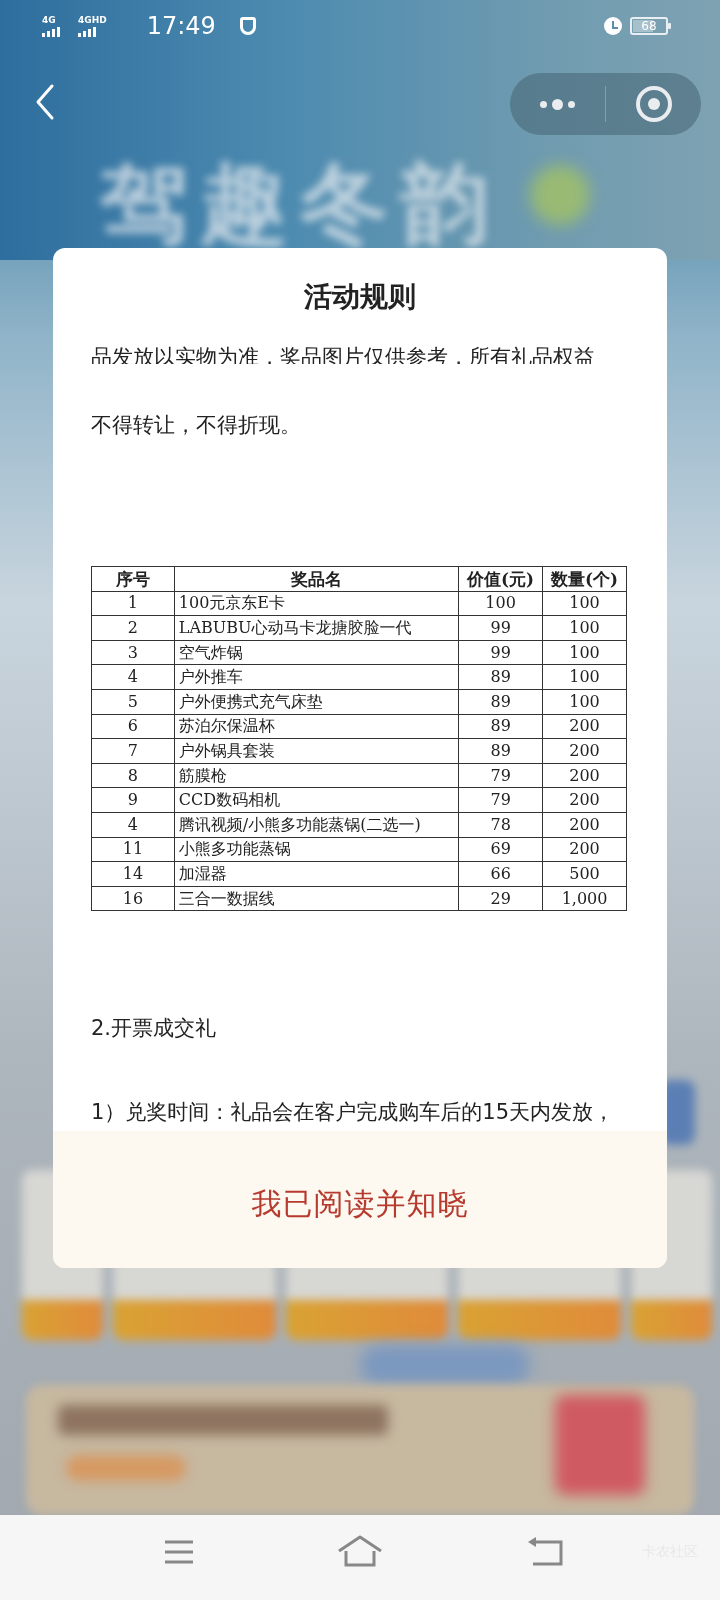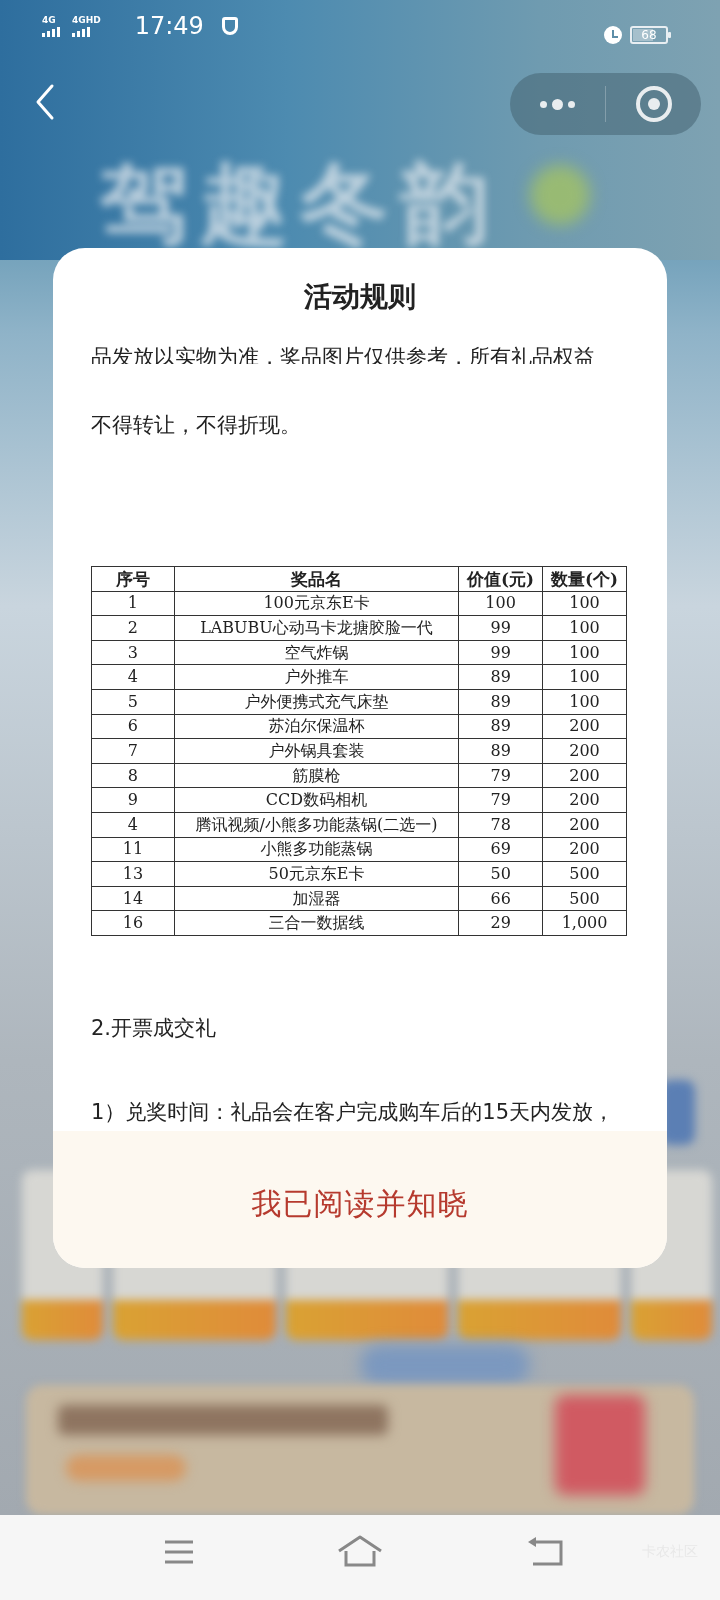--- a/index.html
+++ b/index.html
@@ -57,27 +57,27 @@
     position: absolute; left: 555px; top: 1395px; width: 90px; height: 100px; background: #d05a62;
     filter: blur(7px); border-radius: 10px;
   }
   .bg-right-blue {
     position: absolute; left: 660px; top: 1080px; width: 35px; height: 65px; background: #5b7fb4;
     filter: blur(5px); border-radius: 10px;
   }
 
   
   .status-bar { position: absolute; left: 0; top: 0; width: 720px; height: 56px; color: #fff; }
-  .sb-left { position: absolute; left: 42px; top: 12px; display: flex; align-items: center; gap: 12px; }
+  .sb-left { position: absolute; left: 42px; top: 12px; display: flex; align-items: center; gap: 18px; }
   .sig { display: flex; flex-direction: column; align-items: flex-start; font-size: 9px; font-weight: bold; line-height: 9px; }
   .bars { display: flex; align-items: flex-end; gap: 2px; height: 10px; margin-top: 2px; }
   .bars i { display: block; width: 3px; background: #fff; }
   .sb-time { font-size: 24px; margin-left: 22px; }
   .shield { width: 16px; height: 18px; border: 3px solid #fff; border-radius: 3px 3px 8px 8px; margin-left: 6px; }
-  .sb-right { position: absolute; right: 52px; top: 17px; display: flex; align-items: center; gap: 8px; margin-top: 9px; }
+  .sb-right { position: absolute; right: 52px; top: 17px; display: flex; align-items: center; gap: 8px; }
   .alarm { width: 18px; height: 18px; border-radius: 50%; background: #fff; position: relative; }
   .alarm::after { content: ""; position: absolute; left: 8px; top: 4px; width: 4px; height: 6px; border-left: 2px solid #5d8ea8; border-bottom: 2px solid #5d8ea8; }
   .battery { width: 38px; height: 18px; border: 2px solid #e8eef2; border-radius: 3px; position: relative; font-size: 12px; text-align: center; line-height: 14px; color: #fff; }
   .battery::before { content: ""; position: absolute; left: 1px; top: 1px; bottom: 1px; width: 60%; background: rgba(255,255,255,0.35); }
   .battery::after { content: ""; position: absolute; right: -5px; top: 4px; width: 3px; height: 6px; background: #e8eef2; border-radius: 1px; }
   .battery span { position: relative; }
 
   
   .back-btn { position: absolute; left: 28px; top: 80px; width: 40px; height: 44px; cursor: pointer; }
   .back-btn svg { width: 40px; height: 44px; }
@@ -88,21 +88,21 @@
   .cap-more { width: 95px; height: 62px; display: flex; align-items: center; justify-content: center; gap: 5px; }
   .cap-more i { display: block; background: #e9edef; border-radius: 50%; }
   .cap-div { width: 1px; height: 36px; background: rgba(255,255,255,0.25); }
   .cap-close { flex: 1; height: 62px; display: flex; align-items: center; justify-content: center; }
   .cap-close .ring { width: 36px; height: 36px; border-radius: 50%; border: 4px solid #e9edef; display: flex; align-items: center; justify-content: center; }
   .cap-close .dot { width: 12px; height: 12px; border-radius: 50%; background: #e9edef; }
 
   
   .modal {
     position: absolute; left: 53px; top: 248px; width: 614px; height: 1020px;
-    background: #fff; border-radius: 32px; overflow: hidden;
+    background: #fff; border-radius: 12px; overflow: hidden;
   }
   .modal-title {
     position: absolute; left: 0; top: 30px; width: 100%; text-align: center;
     font-size: 28px; font-weight: bold; color: #222;
   }
   .modal-body {
     position: absolute; left: 0; top: 98px; width: 100%; height: 790px; overflow: hidden;
   }
   .cut-line {
     position: absolute; left: 38px; top: -8px; font-size: 21px; color: #222; white-space: nowrap;
@@ -112,21 +112,21 @@
   .prize-table {
     position: absolute; left: 38px; top: 220px; width: 536px;
     border-collapse: collapse; font-family: "DejaVu Serif", "Liberation Serif", serif;
     font-size: 16px; color: #222;
   }
   .prize-table th, .prize-table td {
     border: 1px solid #333; height: 24.6px; padding: 0 4px; line-height: 22px;
   }
   .prize-table th { font-weight: bold; text-align: center; font-size: 17px; }
   .prize-table td.c { text-align: center; }
-  .prize-table td.l { text-align: center; }
+  .prize-table td.l { text-align: left; }
   .col-no { width: 83px; } .col-name { width: 285px; } .col-val { width: 84px; } .col-qty { width: 84px; }
   .modal-footer {
     position: absolute; left: 0; bottom: 0; width: 100%; height: 137px;
     background: #fdf8f0; display: flex; align-items: center; justify-content: center;
   }
   .confirm-btn {
     font-size: 30px; color: #b63a2e; background: none; border: none; cursor: pointer;
     font-family: "DejaVu Sans", "Liberation Sans", sans-serif; letter-spacing: 1px; margin-top: 10px;
   }
 
@@ -292,26 +292,20 @@
             <td class="c">78</td>
             <td class="c">200</td>
           </tr>
           <tr>
             <td class="c">11</td>
             <td class="l">小熊多功能蒸锅</td>
             <td class="c">69</td>
             <td class="c">200</td>
           </tr>
           <tr>
-            <td class="c">13</td>
-            <td class="l">50元京东E卡</td>
-            <td class="c">50</td>
-            <td class="c">500</td>
-          </tr>
-          <tr>
             <td class="c">14</td>
             <td class="l">加湿器</td>
             <td class="c">66</td>
             <td class="c">500</td>
           </tr>
           <tr>
             <td class="c">16</td>
             <td class="l">三合一数据线</td>
             <td class="c">29</td>
             <td class="c">1,000</td>

